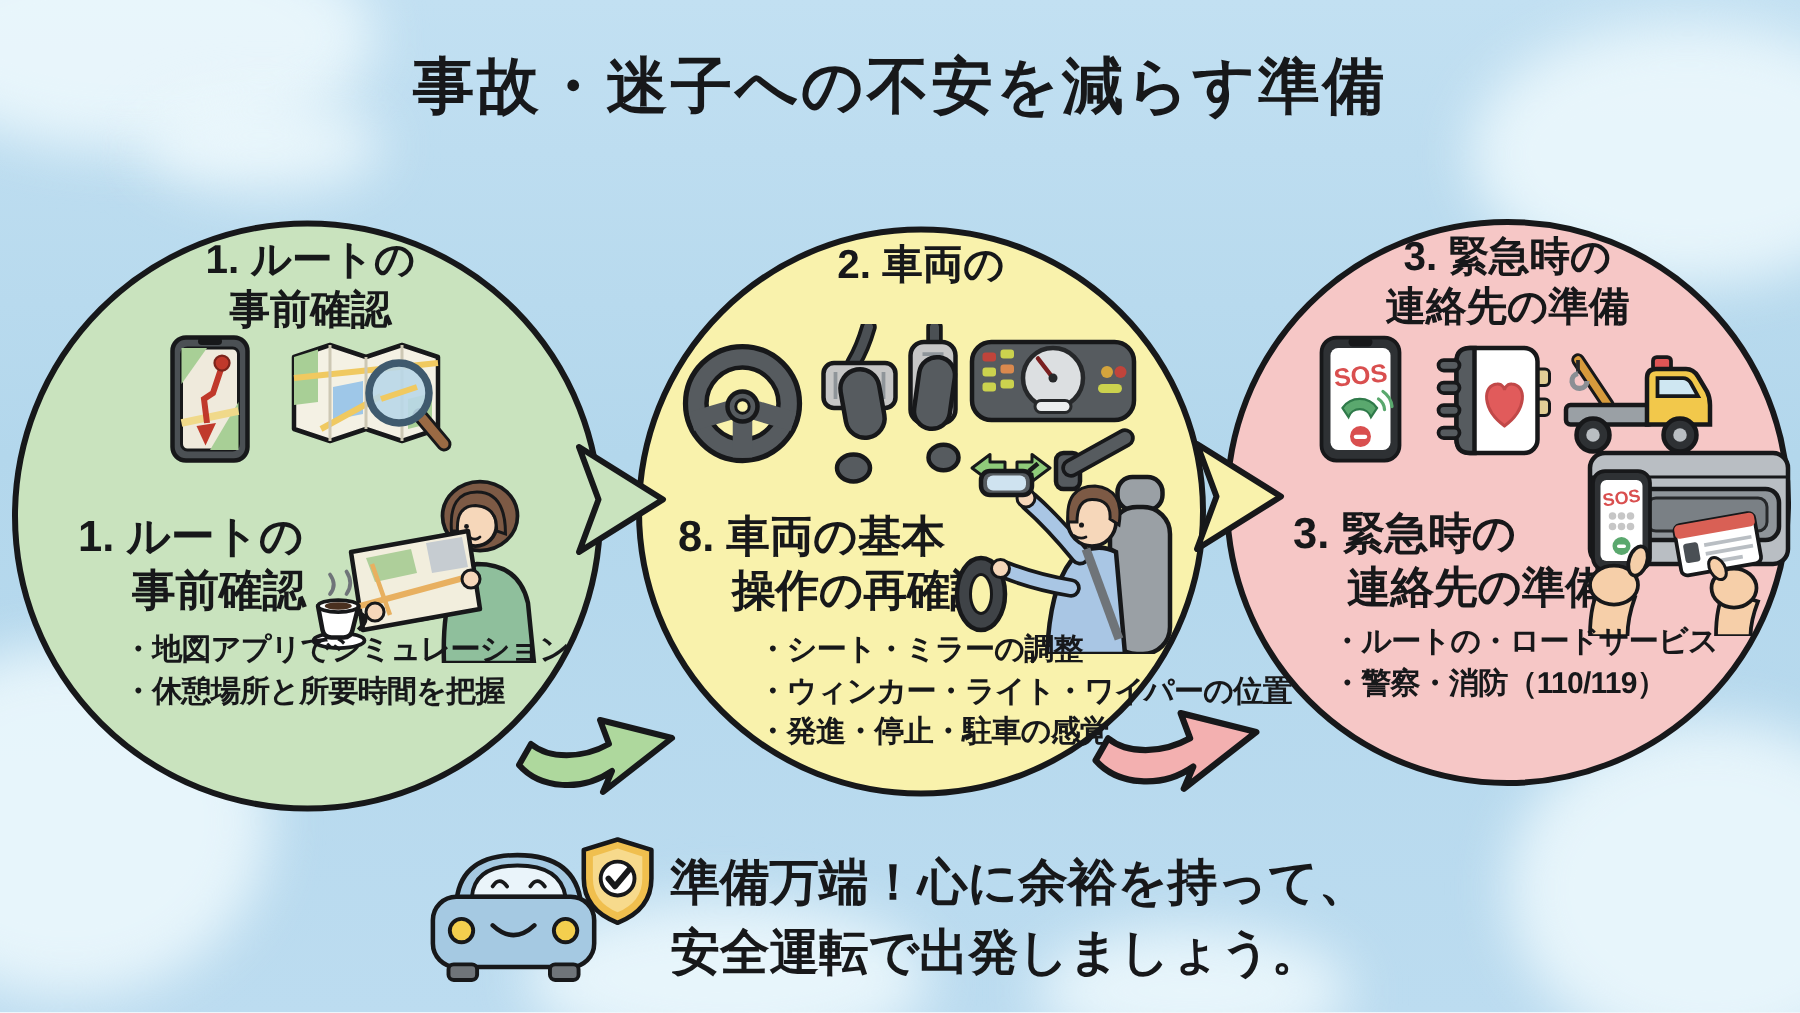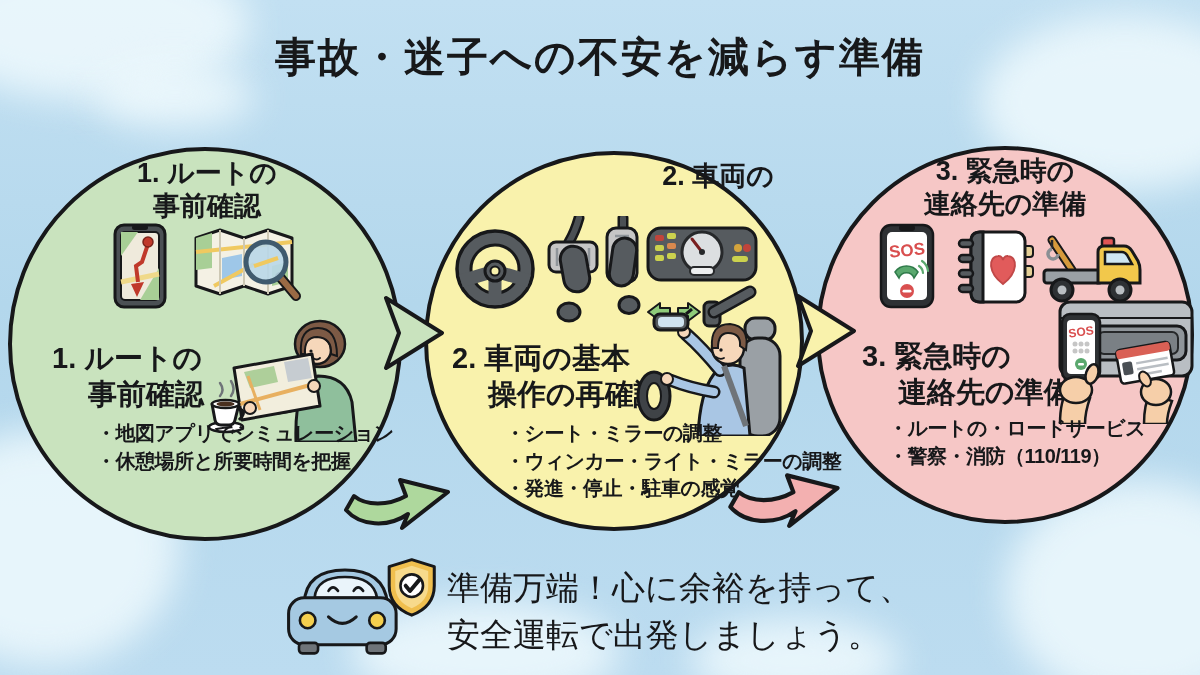--- a/index.html
+++ b/index.html
@@ -13,21 +13,21 @@
     font-size:41px;font-weight:800;letter-spacing:2px;}
   .circle{position:absolute;border-radius:50%;border:4px solid #17181a;box-sizing:border-box;}
   #circle-1{left:8px;top:147px;width:394px;height:394px;background:#c9e3be;}
   #circle-2{left:424px;top:151px;width:380px;height:380px;background:#f9f2ac;}
   #circle-3{left:816px;top:146px;width:378px;height:378px;background:#f6c7c6;}
   .tophead{position:absolute;text-align:center;font-weight:800;font-size:27px;line-height:1.22;width:320px;}
   .bodyhead{position:absolute;font-weight:800;font-size:29px;line-height:1.25;white-space:nowrap;}
   .bodyhead .l2{display:block;padding-left:36px;}
   .bullets{position:absolute;font-weight:700;font-size:20px;line-height:1.38;white-space:nowrap;letter-spacing:-0.5px;}
   .abs{position:absolute;}
-  .footer-text{position:absolute;left:447px;top:564px;font-size:33px;font-weight:400;line-height:1.43;white-space:nowrap;}
+  .footer-text{position:absolute;left:447px;top:564px;font-size:33px;font-weight:700;line-height:1.43;white-space:nowrap;}
 </style>
 </head>
 <body>
 
 <div id="canvas">
 
   <div class="cloud" style="left:-70px;top:-50px;width:320px;height:150px;"></div>
   <div class="cloud" style="left:95px;top:66px;width:160px;height:62px;"></div>
   <div class="cloud" style="left:980px;top:15px;width:290px;height:175px;"></div>
   <div class="cloud" style="left:-90px;top:430px;width:270px;height:235px;"></div>
@@ -107,26 +107,26 @@
     <circle cx="46" cy="98" r="6" fill="#f6d7ba" stroke="#17181a" stroke-width="2"></circle>
     <circle cx="110" cy="76" r="6" fill="#f6d7ba" stroke="#17181a" stroke-width="2"></circle>
     <ellipse cx="22" cy="117" rx="17" ry="5" fill="#fff" stroke="#17181a" stroke-width="2.5"></ellipse>
     <path d="M8,94 h27 l-4,16 q-1,5 -6,5 h-8 q-5,0 -6,-5 Z" fill="#fff" stroke="#17181a" stroke-width="3" stroke-linejoin="round"></path>
     <ellipse cx="21.5" cy="94" rx="13.5" ry="4" fill="#fff" stroke="#17181a" stroke-width="2.5"></ellipse>
     <ellipse cx="21.5" cy="94" rx="9" ry="2.5" fill="#4a3020"></ellipse>
     <path d="M35,99 q9,2 0,11" stroke="#17181a" stroke-width="3" fill="none"></path>
     <path d="M16,86 q5,-6 0,-13 M27,86 q5,-7 0,-15" stroke="#6f7479" stroke-width="2.5" fill="none" stroke-linecap="round"></path>
   </svg>
 
-  <div class="bullets" style="left:96px;top:420px;">
+  <div class="bullets" style="left:82px;top:420px;">
     <div>・地図アプリでシミュレーション</div>
     <div>・休憩場所と所要時間を把握</div>
   </div>
 
-  <div class="tophead" style="left:454px;top:160px;text-align:right;">
+  <div class="tophead" style="left:454px;top:160px;">
     <div>2. 車両の</div>
   </div>
 
   <svg class="abs" style="left:452px;top:226px;" width="86" height="86" viewBox="0 0 86 86">
     <circle cx="43" cy="43" r="38" fill="#565b5f" stroke="#17181a" stroke-width="3.5"></circle>
     <circle cx="43" cy="43" r="24" fill="#f9f2ac" stroke="#17181a" stroke-width="3"></circle>
     <line x1="9" y1="55" x2="43" y2="45" stroke="#565b5f" stroke-width="13"></line>
     <line x1="77" y1="55" x2="43" y2="45" stroke="#565b5f" stroke-width="13"></line>
     <line x1="43" y1="45" x2="43" y2="79" stroke="#565b5f" stroke-width="13"></line>
     <circle cx="43" cy="45" r="10" fill="#565b5f" stroke="#17181a" stroke-width="3"></circle>
@@ -166,21 +166,21 @@
     <g>
       <polygon points="2,86 14,77 14,82 24,82 24,90 14,90 14,95" fill="#8fcb7a" stroke="#17181a" stroke-width="2" stroke-linejoin="round"></polygon>
       <polygon points="54,86 42,77 42,82 32,82 32,90 42,90 42,95" fill="#8fcb7a" stroke="#17181a" stroke-width="2" stroke-linejoin="round"></polygon>
       <rect x="58" y="76" width="16" height="24" rx="5" fill="#565b5f" stroke="#17181a" stroke-width="3"></rect>
       <path d="M68,86 L104,66" stroke="#17181a" stroke-width="13" stroke-linecap="round"></path>
       <path d="M68,86 L104,66" stroke="#565b5f" stroke-width="8" stroke-linecap="round"></path>
     </g>
   </svg>
 
   <div class="bodyhead" style="left:452px;top:340px;">
-    <span>2. 車両の基本</span>
+    <span>8. 車両の基本</span>
     <span class="l2">操作の再確認</span>
   </div>
 
   <svg class="abs" style="left:628px;top:308px;" width="168" height="128" viewBox="0 0 168 128">
     <rect x="117" y="10" width="30" height="22" rx="10" fill="#9aa0a5" stroke="#17181a" stroke-width="3"></rect>
     <rect x="112" y="30" width="40" height="98" rx="18" fill="#9aa0a5" stroke="#17181a" stroke-width="3"></rect>
     <ellipse cx="26" cy="88" rx="16" ry="24" fill="#3f4347" stroke="#17181a" stroke-width="3"></ellipse>
     <ellipse cx="26" cy="88" rx="7" ry="13" fill="#f9f2ac" stroke="#17181a" stroke-width="2"></ellipse>
     <path d="M70,128 Q72,84 86,66 Q100,52 116,60 L122,128 Z" fill="#a9c6e4" stroke="#17181a" stroke-width="3"></path>
     <path d="M86,84 Q62,80 42,72" fill="none" stroke="#17181a" stroke-width="13" stroke-linecap="round"></path>
@@ -194,21 +194,21 @@
     <circle cx="93" cy="42" r="1.7" fill="#17181a"></circle>
     <path d="M88,49 q4,3 8,1" stroke="#17181a" stroke-width="1.8" fill="none" stroke-linecap="round"></path>
     <path d="M96,58 L118,118" stroke="#6f7479" stroke-width="6"></path>
     <rect x="26" y="6" width="34" height="16" rx="6" fill="#565b5f" stroke="#17181a" stroke-width="3"></rect>
     <rect x="30" y="9" width="26" height="10" rx="4" fill="#cfe3f0"></rect>
     <line x1="58" y1="6" x2="64" y2="1" stroke="#17181a" stroke-width="3"></line>
   </svg>
 
   <div class="bullets" style="left:472px;top:420px;margin-left:33px;">
     <div>・シート・ミラーの調整</div>
-    <div>・ウィンカー・ライト・ミラーの調整</div>
+    <div>・ウィンカー・ライト・ワイパーの位置</div>
     <div>・発進・停止・駐車の感覚</div>
   </div>
 
   <div class="tophead" style="left:845px;top:155px;">
     <div>3. 緊急時の</div>
     <div>連絡先の準備</div>
   </div>
 
   <svg class="abs" style="left:878px;top:222px;" width="58" height="88" viewBox="0 0 58 88">
     <rect x="3" y="3" width="52" height="82" rx="10" fill="#2e3134" stroke="#17181a" stroke-width="2.5"></rect>

